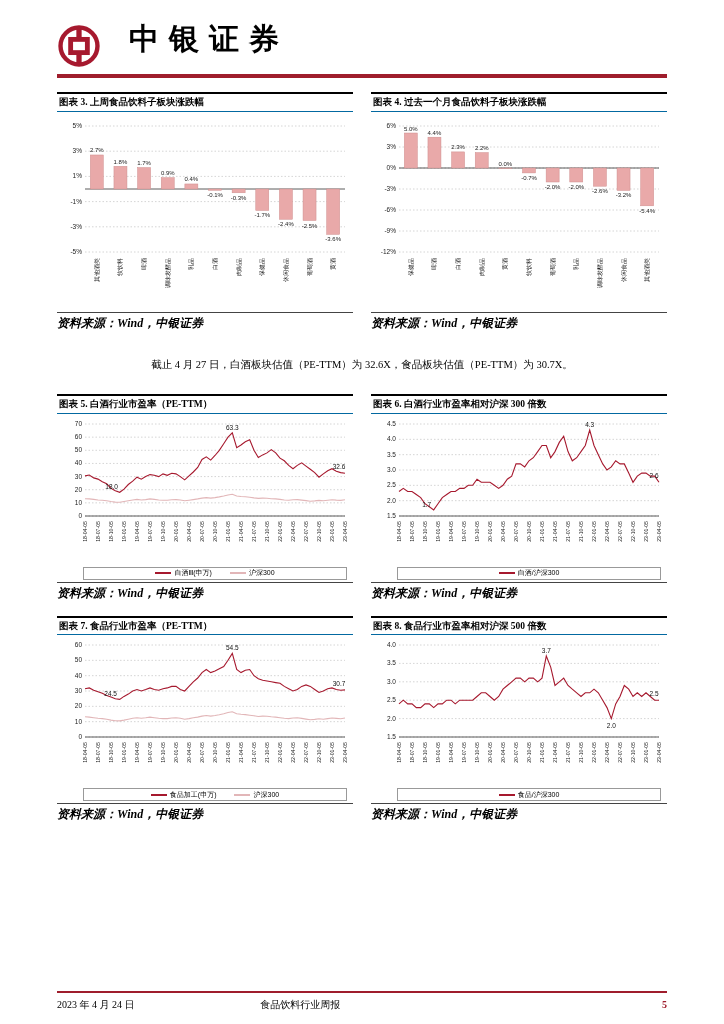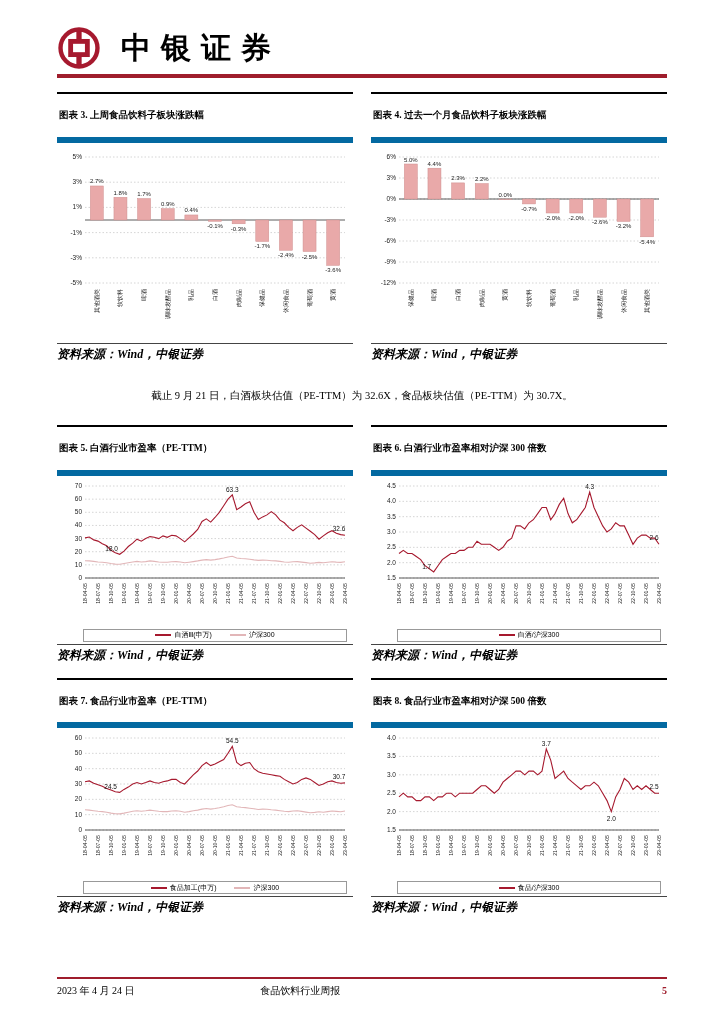--- a/index.html
+++ b/index.html
@@ -1,38 +1,38 @@
 <!DOCTYPE html>
 <html><head>
 <meta charset="utf-8">
 <style>
   *{box-sizing:border-box}
   html,body{margin:0;padding:0;background:#9a9a9a}
   .page{width:724px;height:1024px;margin:0 auto;background:#fff;position:relative;
         font-family:"Liberation Serif","DejaVu Serif",serif;color:#000;overflow:hidden}
   .content{padding:0 57px}
-  .masthead{display:flex;align-items:center;gap:20px;padding-top:24px;height:72px}
+  .masthead{display:flex;align-items:flex-start;gap:28px;padding-top:24px;height:72px}
   .logo svg{display:block}
   .brand{font-size:30px;font-weight:bold;letter-spacing:10px;line-height:1}
   .rule{height:4px;background:#9f1d2c;margin-top:2px}
   .grid{display:grid;grid-template-columns:296px 296px;column-gap:18px;margin-top:14px}
   .grid.row3{}
   figure.chart{margin:0}
-  .chart-title{font-weight:bold;font-size:9.5px;border-top:2px solid #000;border-bottom:6px solid #0369a1;
-               padding:15px 2px;line-height:1.35}
+  .chart-title{font-weight:bold;font-size:9.5px;border-top:2px solid #000;border-bottom:1px solid #0369a1;
+               padding:2px 2px;line-height:1.35}
   .chart-canvas{padding-top:2px}
   .chart-canvas svg{display:block}
   .legend{border:1px solid #999;margin:1px 6px 2px 26px;display:flex;justify-content:center;gap:18px;
           align-items:center;height:13px;font-size:7px;font-family:"Liberation Sans","DejaVu Sans",sans-serif}
   .legend-item{display:inline-flex;align-items:center;gap:3px}
   .swatch{display:inline-block;width:16px;height:2px}
   .chart-source{font-size:12px;font-style:italic;font-weight:bold;border-top:1px solid #444;
                 margin-top:2px;padding-top:2px}
   .midtext{font-size:10.5px;text-align:center;margin:26px 0 22px}
-  .footer{position:absolute;left:57px;right:57px;bottom:26px;border-top:2px solid #9f1d2c;
+  .footer{position:absolute;left:57px;right:57px;bottom:12px;border-top:2px solid #9f1d2c;
           padding-top:5px;display:flex;align-items:baseline;font-size:10px}
   .footer .f-date{flex:1}
   .footer .f-title{flex:1;text-align:left}
   .footer .f-page{flex:1;text-align:right;color:#9f1d2c;font-weight:bold}
   svg text{font-family:"Liberation Sans","DejaVu Sans",sans-serif}
 </style>
 </head>
 <body>
 
 <div class="page">
@@ -156,21 +156,21 @@
               <text x="254.54545454545456" y="144" text-anchor="end" font-size="6" fill="#222" transform="rotate(-90 254.54545454545456 144)">休闲食品</text>
               <rect x="269.6818181818182" y="54" width="13.000000000000002" height="37.8" fill="#e9a9a9" stroke="#cf8e8e" stroke-width="0.5"></rect>
               <text x="276.1818181818182" y="98.8" text-anchor="middle" font-size="6" fill="#222">-5.4%</text>
               <text x="278.1818181818182" y="144" text-anchor="end" font-size="6" fill="#222" transform="rotate(-90 278.1818181818182 144)">其他酒类</text>
             </svg>
           </div>
         <div class="chart-source">资料来源：Wind，中银证券</div>
       </figure>
     </div>
 
-    <p class="midtext">截止 9 月 21 日，白酒板块估值（PE-TTM）为 32.6X，食品板块估值（PE-TTM）为 30.7X。</p>
+    <p class="midtext">截止 4 月 27 日，白酒板块估值（PE-TTM）为 32.6X，食品板块估值（PE-TTM）为 30.7X。</p>
 
     <div class="grid">
       <figure class="chart">
         <figcaption class="chart-title">图表 5. 白酒行业市盈率（PE-TTM）</figcaption>
         <div class="chart-canvas">
             <svg width="296" height="150" viewBox="0 0 296 150">
               <line x1="28" x2="288" y1="100" y2="100" stroke="#aaa" stroke-width="0.5" stroke-dasharray="1.5,2"></line>
               <text x="25" y="102" text-anchor="end" font-size="6.5" fill="#222">0</text>
               <line x1="28" x2="288" y1="86.85714285714285" y2="86.85714285714285" stroke="#aaa" stroke-width="0.5" stroke-dasharray="1.5,2"></line>
               <text x="25" y="88.85714285714285" text-anchor="end" font-size="6.5" fill="#222">10</text>

